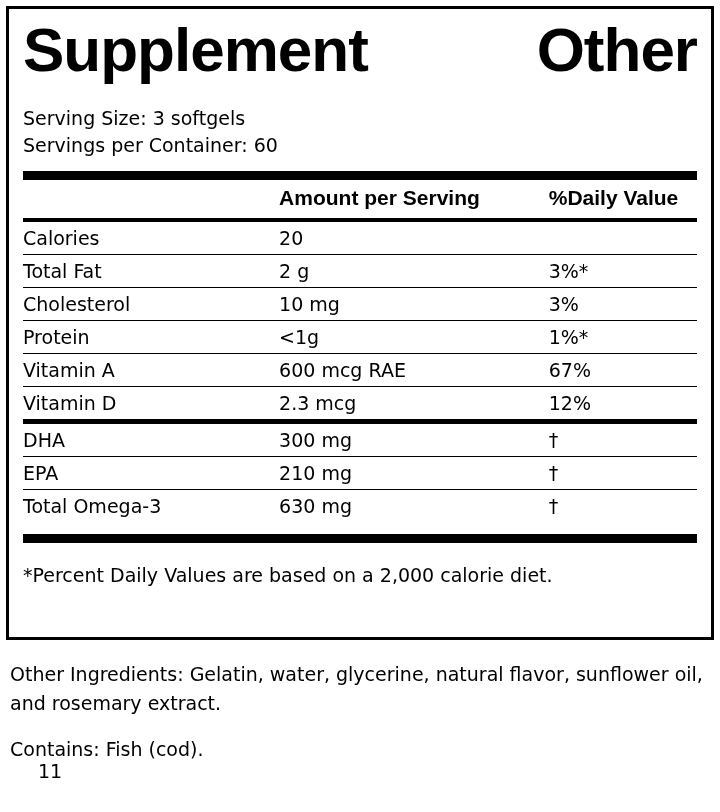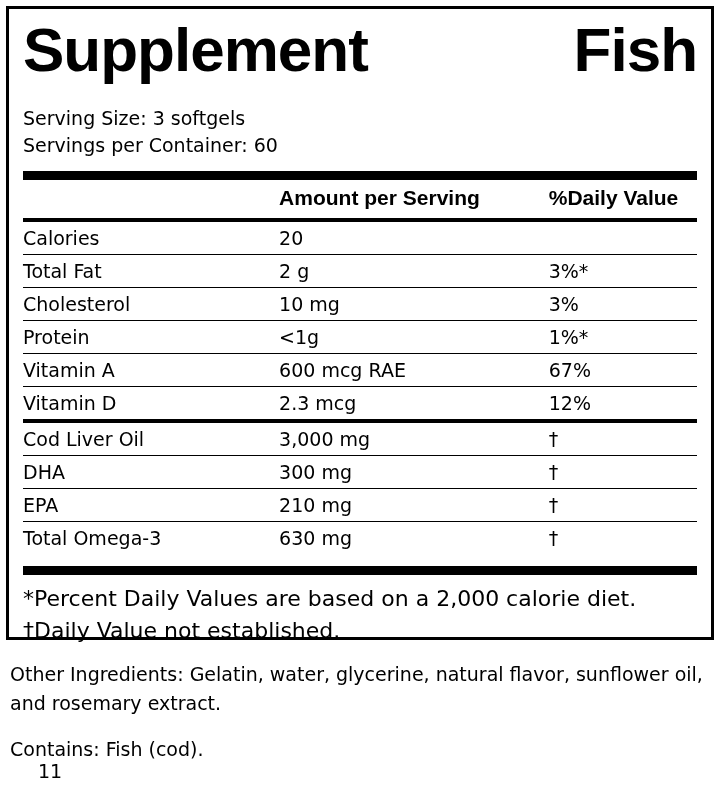--- a/index.html
+++ b/index.html
@@ -91,23 +91,23 @@
   .col-dv    { width: 22%; text-align: right; }
 
   table.facts tr.hairline > td {
     border-top: 1.5px solid #000;
   }
   table.facts tr.headrow > th {
     border-bottom: 0;
   }
 
   .footnotes {
-    font-size: 22px;
+    font-size: 19px;
     line-height: 1.45;
-    margin-top: 8px;
+    margin-top: 19px;
   }
 
   .below {
     position: absolute;
     left: 10px;
     top: 660px;
     width: 700px;
     font-size: 19px;
     line-height: 1.5;
   }
@@ -122,21 +122,21 @@
 </style>
 </head>
 <body>
 
 <div class="page">
 
   <div class="panel">
 
     <div class="title">
       <span>Supplement</span>
-      <span>Fish</span>
+      <span>Other</span>
     </div>
 
     <div class="serving">
       <div>Serving Size: 3 softgels</div>
       <div>Servings per Container: 60</div>
     </div>
 
     <hr class="rule-heavy">
 
     <table class="facts">
@@ -183,25 +183,20 @@
         <td class="col-amt">2.3 mcg</td>
         <td class="col-dv">12%</td>
       </tr>
     </tbody>
       </table>
 
     <hr class="rule-med">
 
     <table class="facts">
       <tbody>
-          <tr>
-        <td class="col-name">Cod Liver Oil</td>
-        <td class="col-amt">3,000 mg</td>
-        <td class="col-dv">†</td>
-      </tr>
       <tr class="hairline">
         <td class="col-name">DHA</td>
         <td class="col-amt">300 mg</td>
         <td class="col-dv">†</td>
       </tr>
       <tr class="hairline">
         <td class="col-name">EPA</td>
         <td class="col-amt">210 mg</td>
         <td class="col-dv">†</td>
       </tr>
@@ -210,21 +205,20 @@
         <td class="col-amt">630 mg</td>
         <td class="col-dv">†</td>
       </tr>
     </tbody>
       </table>
 
     <hr class="rule-heavy">
 
     <div class="footnotes">
       <div>*Percent Daily Values are based on a 2,000 calorie diet.</div>
-      <div>†Daily Value not established.</div>
     </div>
 
   </div>
 
   <div class="below">
     <p>Other Ingredients: Gelatin, water, glycerine, natural flavor, sunflower oil, and rosemary extract.</p>
     <p>Contains: Fish (cod).</p>
   </div>
 
   <div class="pagenum">11</div>

